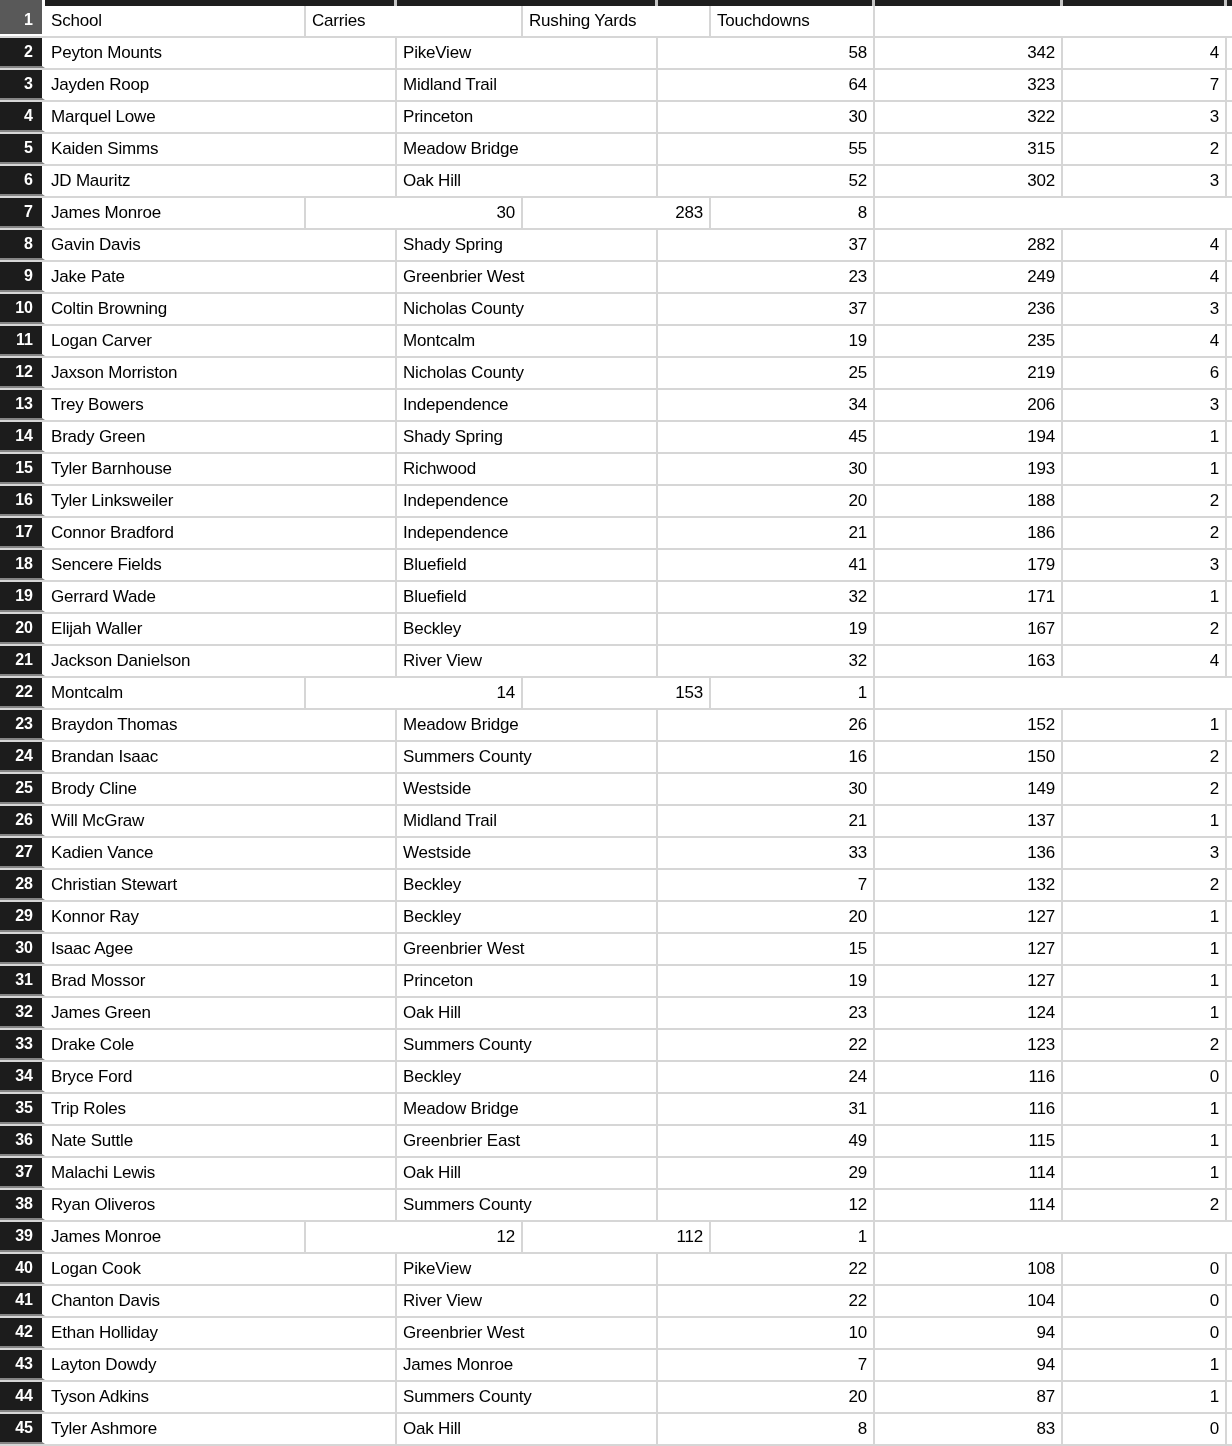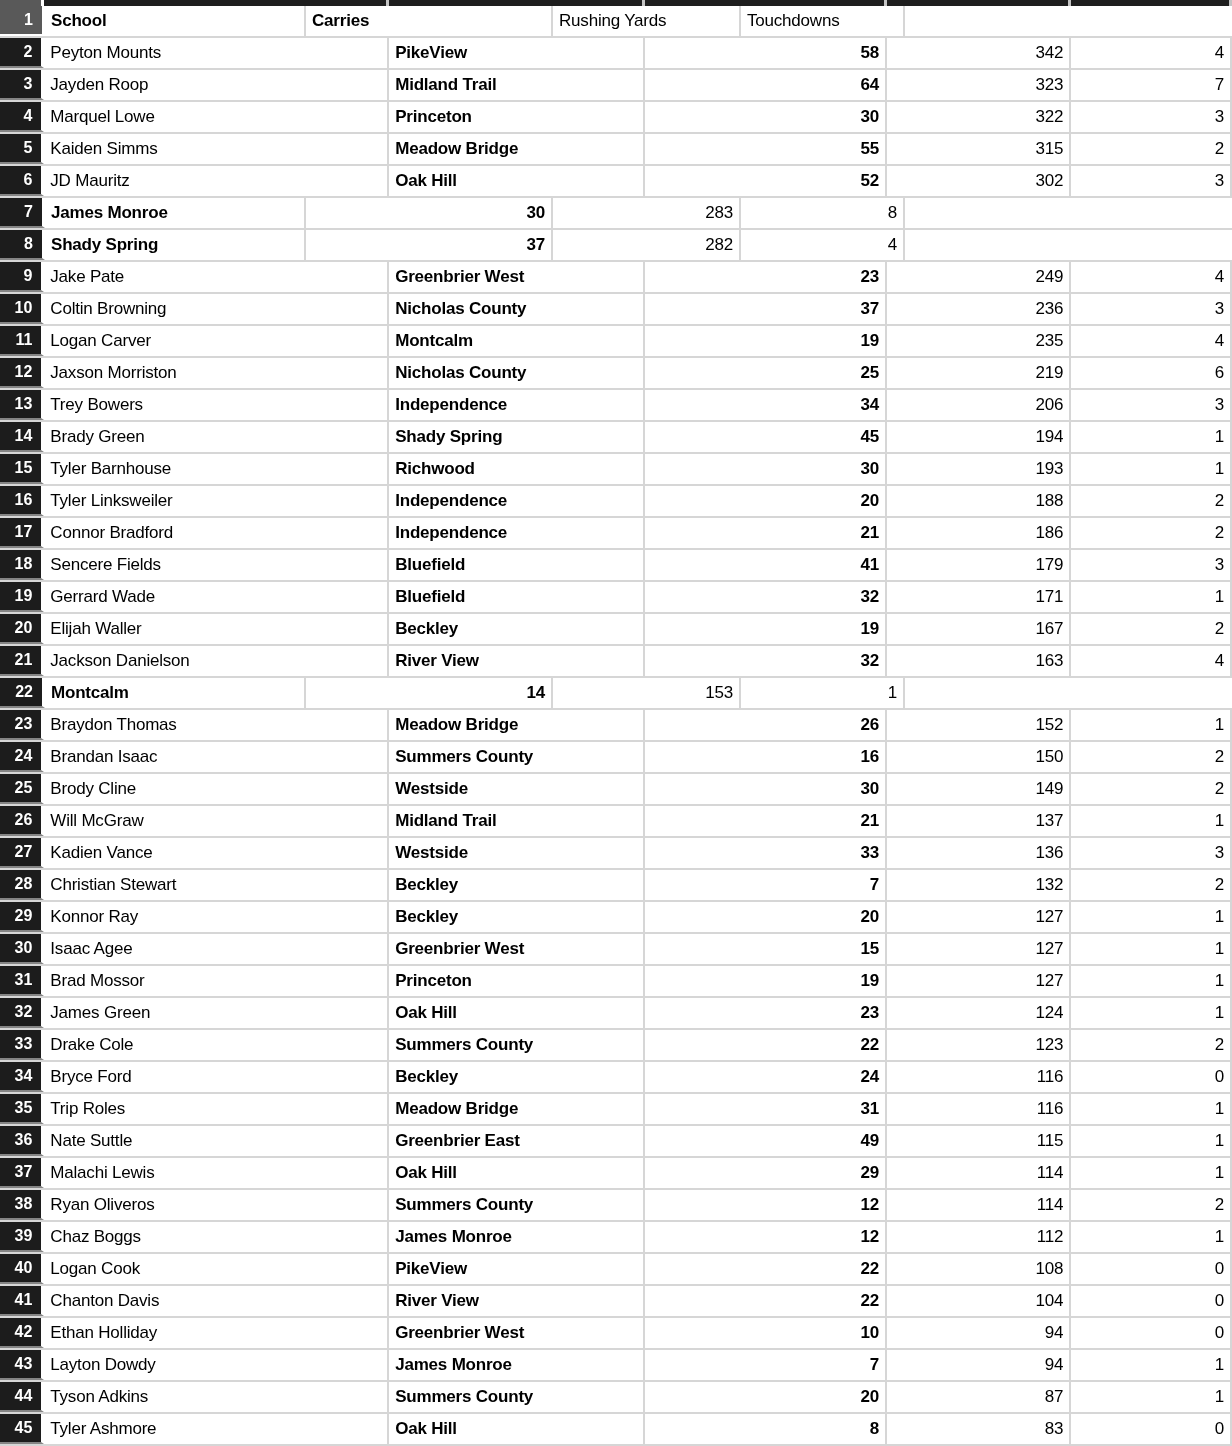--- a/index.html
+++ b/index.html
@@ -39,22 +39,22 @@
     background: var(--active-row-header-bg);
     border-right: 3px solid #ffffff;
   }
   .top-strip .seg.last {
     border-right: none;
     flex: 1;
   }
   
   .w-rowno { width: 45px; }
   .w-name  { width: 352px; }
-  .w-school{ width: 261px; font-weight: bold; }
-  .w-carries { width: 247px; font-weight: bold; }
+  .w-school{ width: 261px; }
+  .w-carries { width: 217px; }
   .w-yards { width: 188px; }
   .w-td    { width: 164px; }
 
   .row {
     display: flex;
     height: 32px;
     border-bottom: 2px solid var(--gridline);
     background: var(--cell-bg);
   }
   .rowno {
@@ -167,20 +167,21 @@
       <div class="row">
         <div class="rowno">7</div>
         <div class="cell w-school left">James Monroe</div>
         <div class="cell w-carries right">30</div>
         <div class="cell w-yards right">283</div>
         <div class="cell w-td right">8</div>
         <div class="cell sliver"></div>
       </div>
       <div class="row">
         <div class="rowno">8</div>
+        <div class="cell w-name left">Gavin Davis</div>
         <div class="cell w-school left">Shady Spring</div>
         <div class="cell w-carries right">37</div>
         <div class="cell w-yards right">282</div>
         <div class="cell w-td right">4</div>
         <div class="cell sliver"></div>
       </div>
       <div class="row">
         <div class="rowno">9</div>
         <div class="cell w-name left">Jake Pate</div>
         <div class="cell w-school left">Greenbrier West</div>
@@ -444,21 +445,20 @@
         <div class="rowno">38</div>
         <div class="cell w-name left">Ryan Oliveros</div>
         <div class="cell w-school left">Summers County</div>
         <div class="cell w-carries right">12</div>
         <div class="cell w-yards right">114</div>
         <div class="cell w-td right">2</div>
         <div class="cell sliver"></div>
       </div>
       <div class="row">
         <div class="rowno">39</div>
-        <div class="cell w-name left">Chaz Boggs</div>
         <div class="cell w-school left">James Monroe</div>
         <div class="cell w-carries right">12</div>
         <div class="cell w-yards right">112</div>
         <div class="cell w-td right">1</div>
         <div class="cell sliver"></div>
       </div>
       <div class="row">
         <div class="rowno">40</div>
         <div class="cell w-name left">Logan Cook</div>
         <div class="cell w-school left">PikeView</div>

